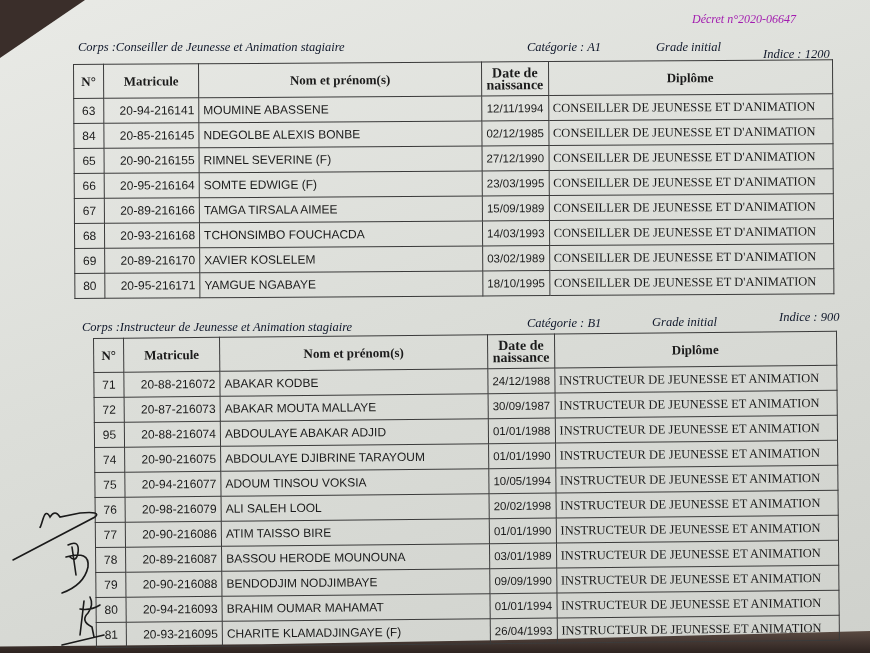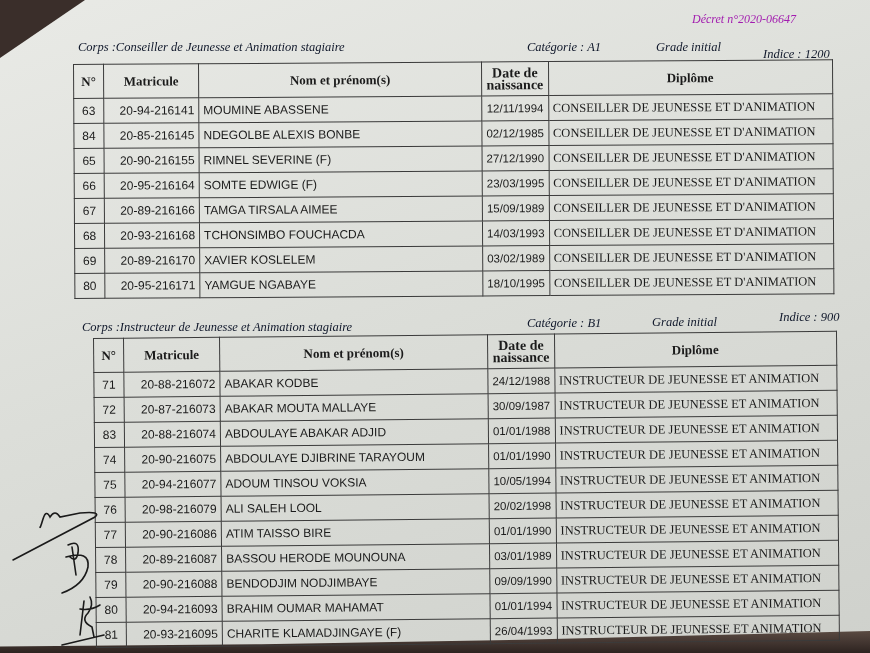--- a/index.html
+++ b/index.html
@@ -214,21 +214,21 @@
         <td class="dip">INSTRUCTEUR DE JEUNESSE ET ANIMATION</td>
       </tr>
     <tr>
         <td class="num">72</td>
         <td class="mat">20-87-216073</td>
         <td class="name">ABAKAR MOUTA MALLAYE</td>
         <td class="date">30/09/1987</td>
         <td class="dip">INSTRUCTEUR DE JEUNESSE ET ANIMATION</td>
       </tr>
     <tr>
-        <td class="num">83</td>
+        <td class="num">95</td>
         <td class="mat">20-88-216074</td>
         <td class="name">ABDOULAYE ABAKAR ADJID</td>
         <td class="date">01/01/1988</td>
         <td class="dip">INSTRUCTEUR DE JEUNESSE ET ANIMATION</td>
       </tr>
     <tr>
         <td class="num">74</td>
         <td class="mat">20-90-216075</td>
         <td class="name">ABDOULAYE DJIBRINE TARAYOUM</td>
         <td class="date">01/01/1990</td>

